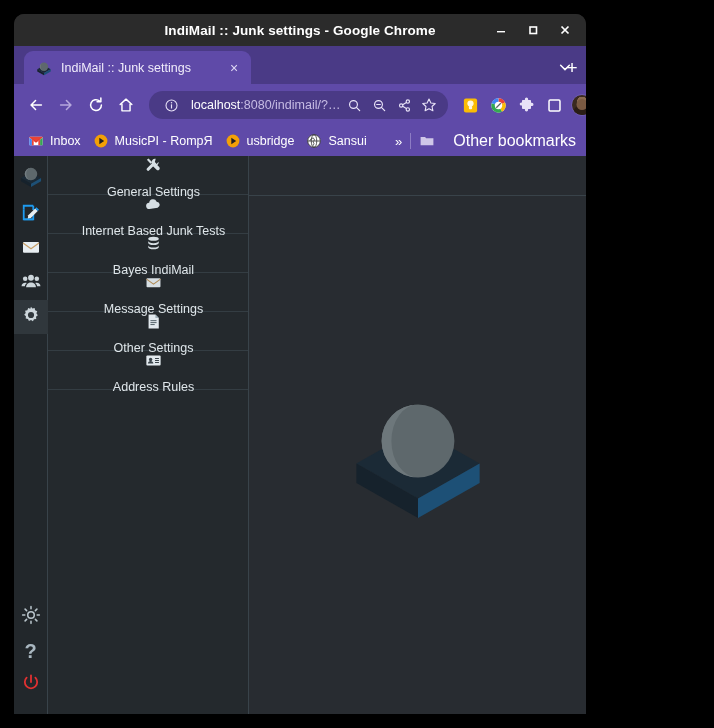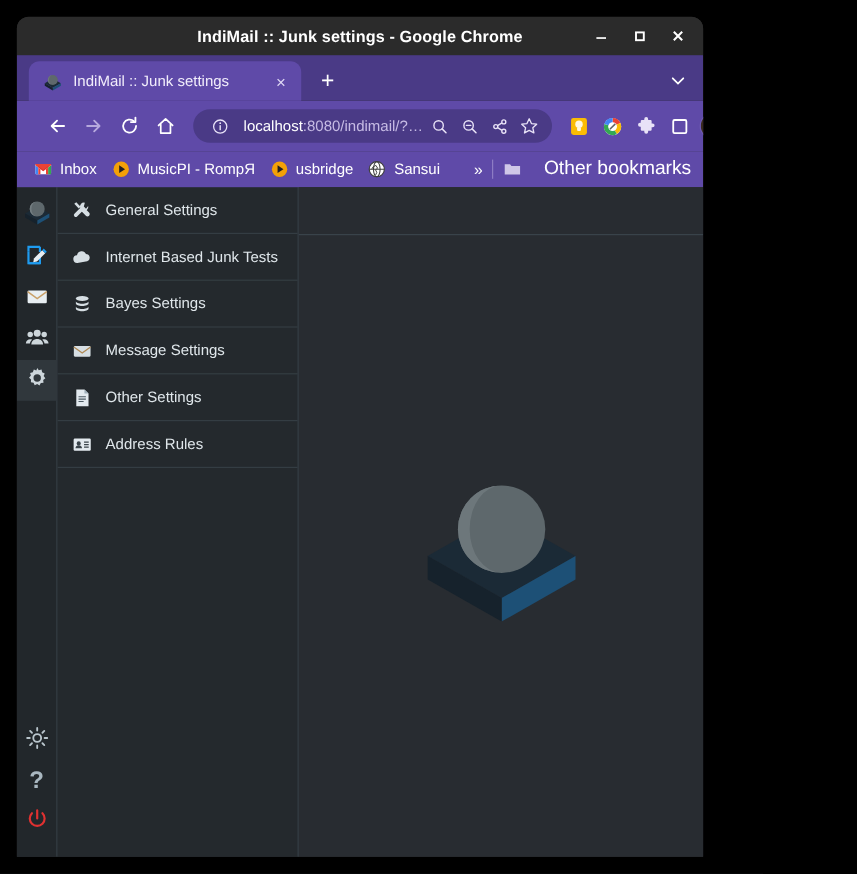--- a/index.html
+++ b/index.html
@@ -37,21 +37,21 @@
     width: 30px; height: 30px; display: flex;
     align-items: center; justify-content: center;
     color: #fff;
   }
   .wc svg { display: block; }
   
   .tabstrip {
     height: 38px; flex: 0 0 38px;
     background: #4a3a86;
     display: flex; align-items: flex-end;
-    padding-left: 10px; position: relative;
+    padding-left: 10px; position: relative; justify-content: space-between;
   }
   .tab {
     height: 33px; width: 227px;
     background: #5f4aa8;
     border-radius: 9px 9px 0 0;
     display: flex; align-items: center;
     padding: 0 8px 0 12px; gap: 9px;
     position: relative;
   }
   .tab-favicon { width: 16px; height: 16px; flex: 0 0 16px; }
@@ -73,21 +73,21 @@
     position: absolute; right: 8px; bottom: 4px;
     width: 26px; height: 26px;
     display: flex; align-items: center; justify-content: center;
     color: #fff;
   }
   
   .toolbar {
     height: 42px; flex: 0 0 42px;
     background: #5f4aa8;
     display: flex; align-items: center;
-    padding: 0 20px; gap: 2px;
+    padding: 0 8px; gap: 2px;
   }
   .tbtn {
     width: 28px; height: 28px; flex: 0 0 28px;
     display: flex; align-items: center; justify-content: center;
     color: #ffffff;
   }
   .tbtn.dim { color: #b6a8dd; }
   .omnibox {
     flex: 1 1 auto; height: 28px; margin: 0 7px;
     background: #4a3a86; border-radius: 14px;
@@ -182,21 +182,21 @@
     padding-left: 10px; gap: 14px;
   }
   .back-chev { color: #e9eef1; display: flex; align-items: center; }
   .settings-title {
     color: #e9eef1; font-size: 12.5px; font-weight: bold;
   }
   .menu-item {
     height: 39px; display: flex; align-items: center;
     gap: 11px; padding-left: 11px;
     border-bottom: 1px solid #343d43;
-    color: #dfe6ea; font-size: 12.5px;
+    color: #dfe6ea; font-size: 12.5px; flex-direction: column;
   }
   .menu-ico {
     width: 18px; height: 18px; flex: 0 0 18px;
     display: flex; align-items: center; justify-content: center;
     color: #cbd5da;
   }
   .content {
     flex: 1 1 auto; position: relative; background: #282c31;
     display: flex; flex-direction: column;
   }
@@ -521,21 +521,21 @@
       </div>
 
       <div class="menu-item">
         <span class="menu-ico">
           <svg width="17" height="17" viewBox="0 0 20 20" fill="#d6dee3">
             <ellipse cx="10" cy="4.4" rx="6.2" ry="2.4"></ellipse>
             <path d="M3.8 7.2 c0 1.3 2.8 2.4 6.2 2.4 s6.2-1.1 6.2-2.4 v2.1 c0 1.3-2.8 2.4-6.2 2.4 s-6.2-1.1-6.2-2.4 z"></path>
             <path d="M3.8 12.3 c0 1.3 2.8 2.4 6.2 2.4 s6.2-1.1 6.2-2.4 v2.1 c0 1.3-2.8 2.4-6.2 2.4 s-6.2-1.1-6.2-2.4 z"></path>
           </svg>
         </span>
-        <span>Bayes Settings</span>
+        <span>Bayes IndiMail</span>
       </div>
 
       <div class="menu-item">
         <span class="menu-ico">
           <svg width="17" height="17" viewBox="0 0 20 20">
             <rect x="1.8" y="5" width="16.4" height="10.6" rx="1.1" fill="#d6dee3"></rect>
             <path d="M1.8 6 L10 11.9 L18.2 6" fill="none" stroke="#b08a55" stroke-width="1.3"></path>
           </svg>
         </span>
         <span>Message Settings</span>

